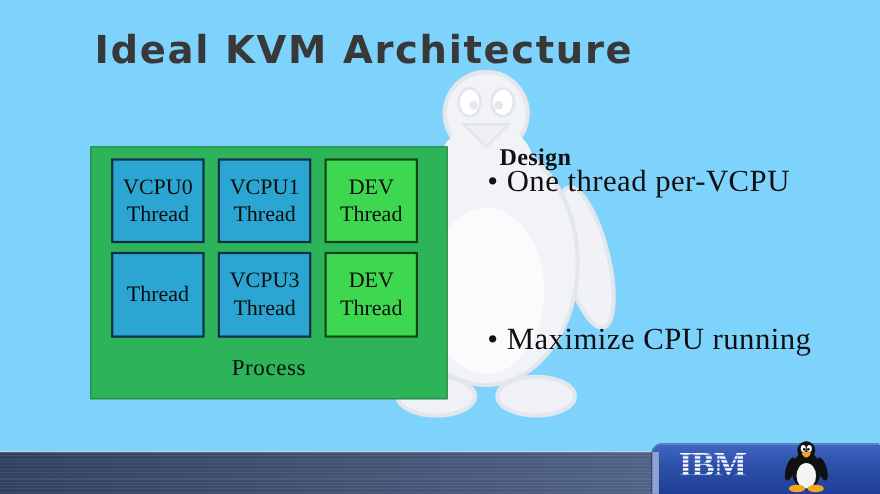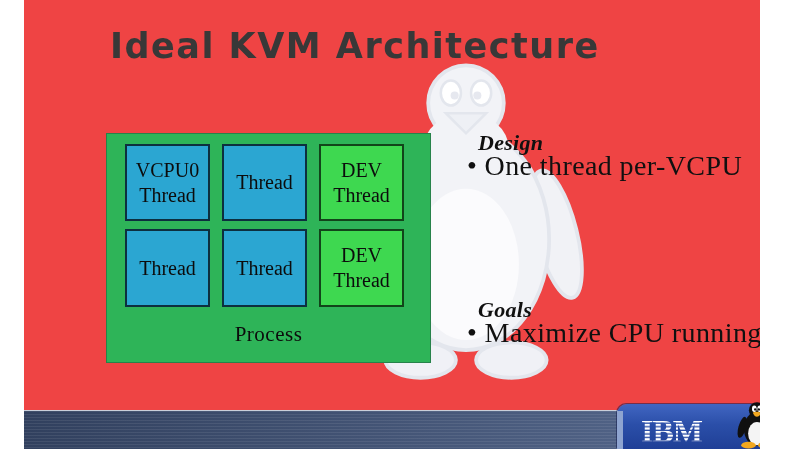--- a/index.html
+++ b/index.html
@@ -1,18 +1,18 @@
 <!DOCTYPE html>
 <html style="--title-text: #383838; --process-box: #2eb458; --vcpu-box: #2ba6d2; --dev-box: #3ed850; --footer-bar-left: #31405e; --footer-bar-right: #5a6d92; --ibm-badge: #1f3f96;"><head>
 <meta charset="utf-8">
 <style>
   html,body{margin:0;padding:0;background:#ffffff;}
   .slide{
-    position:relative;width:736px;height:449px;overflow:hidden;
-    background:#ef4444;font-family:"Liberation Serif",serif;margin-left:24px;
+    position:relative;width:800px;height:449px;overflow:hidden;
+    background:#7dd3fc;font-family:"Liberation Serif",serif;
   }
   
   .watermark{position:absolute;left:316px;top:48px;width:252px;height:342px;z-index:0;}
   
   .title{
     position:absolute;left:86px;top:26px;z-index:2;
     font-family:"DejaVu Sans","Liberation Sans",sans-serif;font-weight:bold;
     font-size:35px;letter-spacing:1.5px;color:var(--title-text,#383838);white-space:nowrap;
   }
   
@@ -31,38 +31,38 @@
     border:2px solid rgba(8,26,38,.85);text-align:center;
   }
   .thread-box.vcpu{background:var(--vcpu-box,#2ba6d2);}
   .thread-box.dev{background:var(--dev-box,#3ed850);border-color:rgba(10,42,16,.85);}
   .process-label{
     flex:1;display:flex;align-items:center;justify-content:center;
     font-size:21px;color:#0c0c0c;letter-spacing:.5px;
   }
   
   .text-block{position:absolute;left:443px;width:352px;z-index:1;color:#101010;}
-  .text-block h2{margin:0 0 0 11px;font-size:22px;line-height:24px;font-weight:bold;letter-spacing:.3px;font-style:italic;}
+  .text-block h2{margin:0 0 0 11px;font-size:22px;line-height:24px;font-weight:bold;letter-spacing:.3px;}
   .bullet{font-size:28px;line-height:22.5px;letter-spacing:.4px;white-space:pre-line;}
   .design{top:131px;}
   .goals{top:298px;}
   
   .footer-bar{
     position:absolute;left:0;top:410px;width:800px;height:39px;z-index:1;
     border-top:1px solid #c9cfda;box-sizing:content-box;
     background-image:
       repeating-linear-gradient(180deg,rgba(255,255,255,.08) 0 1px,rgba(255,255,255,0) 1px 3px),
       linear-gradient(90deg,var(--footer-bar-left,#31405e),var(--footer-bar-right,#5a6d92));
   }
   .ibm-badge{
     position:absolute;left:593px;top:404px;width:207px;height:45px;z-index:2;
     border-radius:10px 0 0 0;
     background:linear-gradient(180deg,#4166c2 0%,#2b4fa9 45%,var(--ibm-badge,#1f3f96) 100%);
     box-shadow:-1px -1px 0 rgba(18,28,76,.55);
-    display:flex;align-items:flex-end;
+    display:flex;align-items:flex-start;
   }
   .badge-edge{position:absolute;left:0;top:7px;width:6px;height:38px;background:#8ea4d0;}
   .ibm-svg{margin-left:24px;display:block;}
   .tux-svg{margin-left:6px;margin-top:-4px;display:block;}
 </style>
 </head>
 <body>
 
 <div class="slide">
 
@@ -84,49 +84,50 @@
 
   <div class="title">Ideal KVM Architecture</div>
 
   <div class="process-box">
     <div class="thread-grid" id="thread-grid">
         <div class="thread-box vcpu">
           <span>VCPU0</span>
           <span>Thread</span>
         </div>
         <div class="thread-box vcpu">
+          <span>VCPU1</span>
           <span>Thread</span>
         </div>
         <div class="thread-box dev">
           <span>DEV</span>
           <span>Thread</span>
         </div>
         <div class="thread-box vcpu">
           <span>Thread</span>
         </div>
         <div class="thread-box vcpu">
+          <span>VCPU3</span>
           <span>Thread</span>
         </div>
         <div class="thread-box dev">
           <span>DEV</span>
           <span>Thread</span>
         </div>
       </div>
     <div class="process-label">Process</div>
   </div>
 
   <section class="text-block design">
     <h2>Design</h2>
     <div id="design-bullets">
         <div class="bullet">• One thread per-VCPU</div>
       </div>
   </section>
 
   <section class="text-block goals">
-    <h2>Goals</h2>
     <div id="goals-bullets">
         <div class="bullet">• Maximize CPU running</div>
       </div>
   </section>
 
   <div class="footer-bar"></div>
 
   <div class="ibm-badge">
     <span class="badge-edge"></span>
     <svg class="ibm-svg" width="86" height="36" viewBox="0 0 86 36" aria-hidden="true">

